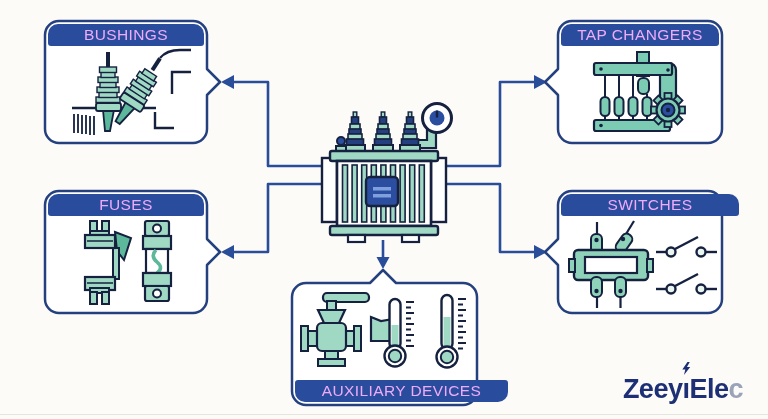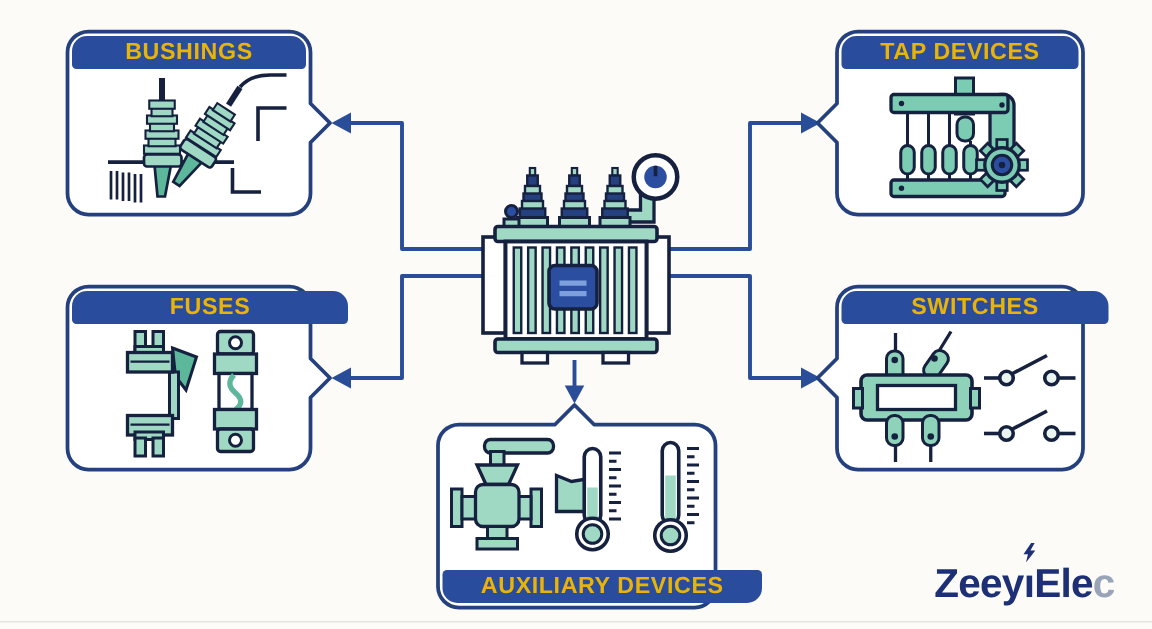--- a/index.html
+++ b/index.html
@@ -9,33 +9,33 @@
     width:768px;height:419px;
     background:#fcfbf8;
     overflow:hidden;
   }
   .stage svg.layer{
     position:absolute;left:0;top:0;
   }
   .hdr{
     position:absolute;
     background:#2a4c9c;
-    color:#eab308;
-    font-weight:bold;
+    color:#f0abfc;
+    font-weight:normal;
     font-size:15.5px;
     letter-spacing:0.4px;
     text-align:center;
     line-height:22px;
     height:22px;
   }
   .hdr.top{border-radius:10px 10px 3px 3px;}
   .hdr.bottom{border-radius:3px 3px 10px 10px;}
   .hdr-bushings{left:48px;top:24px;width:156px;}
   .hdr-tap{left:561px;top:24px;width:158px;}
-  .hdr-fuses{left:48px;top:194px;width:184px;}
+  .hdr-fuses{left:48px;top:194px;width:156px;}
   .hdr-switches{left:561px;top:194px;width:178px;}
   .hdr-aux{left:295px;top:380px;width:213px;}
   .logo{
     position:absolute;
     right:25px;bottom:14px;
     font-weight:bold;
     font-size:27px;
     letter-spacing:-0.5px;
     color:#1d3076;
     white-space:nowrap;
@@ -312,21 +312,21 @@
       <rect x="330" y="226" width="108" height="9" rx="2" fill="#9fd8c3" stroke-width="2.4"></rect>
       <rect x="348" y="235" width="17" height="7" fill="#ffffff" stroke-width="2.2"></rect>
       <rect x="402" y="235" width="17" height="7" fill="#ffffff" stroke-width="2.2"></rect>
     </g>
   </svg>
 
   <div class="hdr top hdr-bushings">
     <span>BUSHINGS</span>
   </div>
   <div class="hdr top hdr-tap">
-    <span>TAP DEVICES</span>
+    <span>TAP CHANGERS</span>
   </div>
   <div class="hdr top hdr-fuses">
     <span>FUSES</span>
   </div>
   <div class="hdr top hdr-switches">
     <span>SWITCHES</span>
   </div>
   <div class="hdr bottom hdr-aux">
     <span>AUXILIARY DEVICES</span>
   </div>

